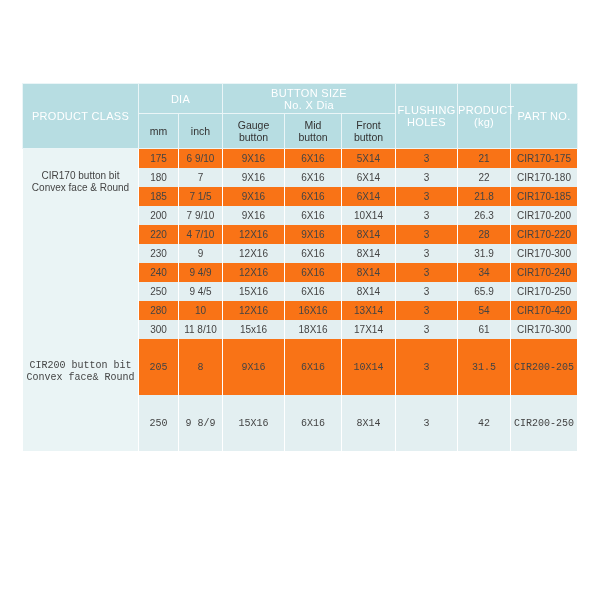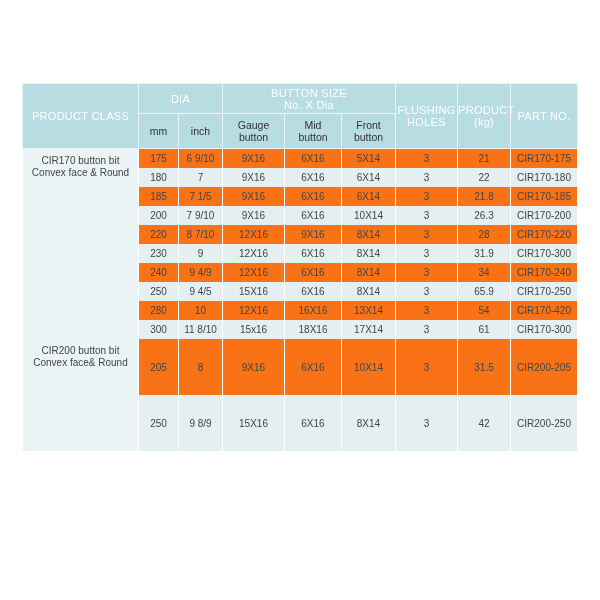--- a/index.html
+++ b/index.html
@@ -4,22 +4,22 @@
 <style>
   html, body { margin:0; padding:0; background:#ffffff; }
   body { width:600px; height:600px; position:relative; font-family:"Liberation Sans", sans-serif; }
   .tbl { position:absolute; left:22px; top:83px; width:555px; border-collapse:collapse; table-layout:fixed; }
   .tbl th, .tbl td { padding:0; text-align:center; vertical-align:middle; }
   .tbl th { background:#b7dde2; color:#ffffff; font-weight:normal; font-size:11px; letter-spacing:0.3px; border:1px solid #eaf5f7; }
   .tbl th.sub { color:#333333; font-weight:normal; font-size:10.5px; letter-spacing:0; line-height:12px;margin-top:36px; }
   .tbl td { font-size:10px; color:#444444; height:19px; border-left:1px solid #ffffff; border-right:1px solid #ffffff; }
   .tbl tr.odd td { background:#f97316; }
   .tbl tr.even td { background:#e3eff1;margin-top:48px; }
-  .tbl tr.tall td { height:56px; }
-  .tbl td.pc { background:#eaf4f5 !important; vertical-align:top; font-size:10px; line-height:12px; padding-top:6px; color:#444; }
+  .tbl tr.tall td { height:56px;font-family:Liberation Mono, monospace; }
+  .tbl td.pc { background:#eaf4f5 !important; vertical-align:top; font-size:10px; line-height:12px; padding-top:21px; color:#444; }
   .r1 { height:30px; }
   .r2 { height:35px; }
 </style>
 </head>
 <body>
 
 <table class="tbl">
   <colgroup>
     <col style="width:116px">
       <col style="width:40px">
@@ -106,21 +106,21 @@
         <td>7 9/10</td>
         <td>9X16</td>
         <td>6X16</td>
         <td>10X14</td>
         <td>3</td>
         <td>26.3</td>
         <td>CIR170-200</td>
       </tr>
       <tr class="odd">
         <td>220</td>
-        <td>8 7/10</td>
+        <td>4 7/10</td>
         <td>12X16</td>
         <td>9X16</td>
         <td>8X14</td>
         <td>3</td>
         <td>28</td>
         <td>CIR170-220</td>
       </tr>
       <tr class="even">
         <td>230</td>
         <td>9</td>

